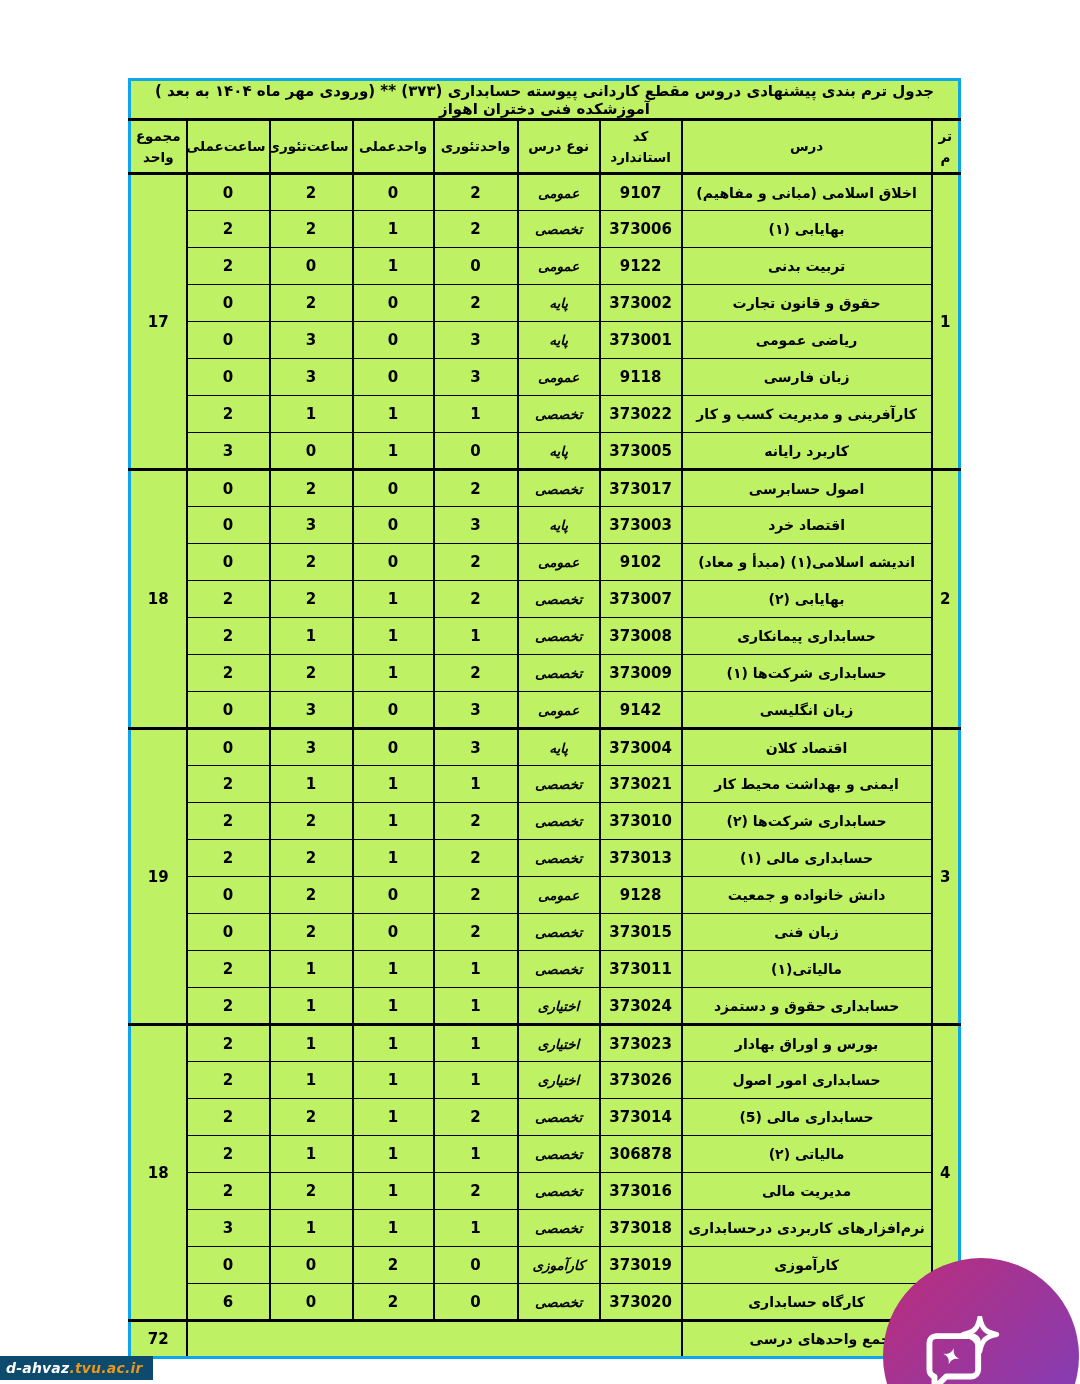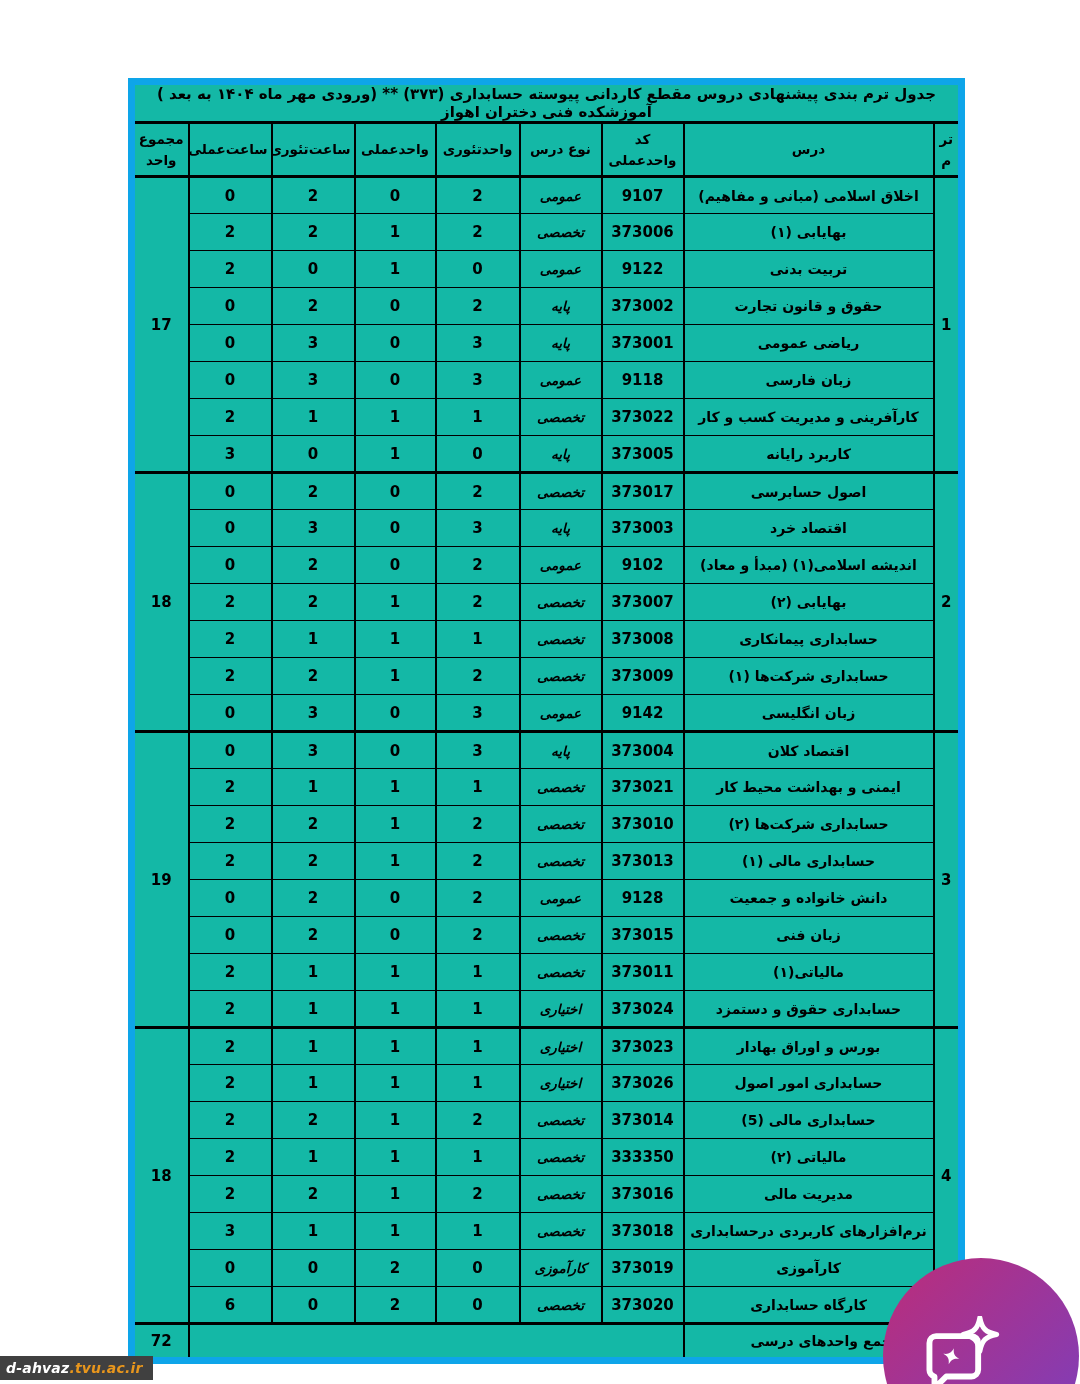--- a/index.html
+++ b/index.html
@@ -13,22 +13,22 @@
 
   
   .table-wrap {
     position: absolute;
     left: 128px; top: 78px;
   }
   table.schedule {
     border-collapse: collapse;
     table-layout: fixed;
     width: 830px;
-    border: 7px solid #0ea5e9;
-    background: #14b8a6;
+    border: 3px solid #0ea5e9;
+    background: #bef264;
     color: #000;
   }
   table.schedule th, table.schedule td {
     border: 2px solid #000;
     font-weight: bold;
     text-align: center;
     vertical-align: middle;
     padding: 0 3px;
     overflow: hidden;
   }
@@ -95,21 +95,21 @@
     </colgroup>
     <thead>
       <tr class="title-row">
         <th colspan="9" class="title-cell">جدول ترم بندی پیشنهادی دروس مقطع کاردانی پیوسته حسابداری  (۳۷۳)  ** (ورودی مهر ماه ۱۴۰۴ به بعد ) آموزشکده فنی  دختران اهواز</th>
       </tr>
       <tr class="head-row" id="head-row">
           <th>تر
 م</th>
           <th>درس</th>
           <th>کد
-واحدعملی</th>
+استاندارد</th>
           <th>نوع درس</th>
           <th>واحدتئوری</th>
           <th>واحدعملی</th>
           <th>ساعت‌تئوری</th>
           <th>ساعت‌عملی</th>
           <th>مجموع
 واحد</th>
         </tr>
     </thead>
     <tbody id="table-body">
@@ -350,21 +350,21 @@
           <td class="c-course">حسابداری مالی (5)</td>
           <td class="c-code">373014</td>
           <td class="c-type">تخصصی</td>
           <td class="c-num">2</td>
           <td class="c-num">1</td>
           <td class="c-num">2</td>
           <td class="c-num">2</td>
         </tr>
         <tr>
           <td class="c-course">مالیاتی (۲)</td>
-          <td class="c-code">333350</td>
+          <td class="c-code">306878</td>
           <td class="c-type">تخصصی</td>
           <td class="c-num">1</td>
           <td class="c-num">1</td>
           <td class="c-num">1</td>
           <td class="c-num">2</td>
         </tr>
         <tr>
           <td class="c-course">مدیریت مالی</td>
           <td class="c-code">373016</td>
           <td class="c-type">تخصصی</td>
@@ -402,21 +402,21 @@
         </tr>
         <tr class="group-start">
           <td class="c-footer-label" colspan="2">جمع واحدهای درسی</td>
           <td class="c-num" colspan="6"></td>
           <td class="c-total">72</td>
         </tr>
       </tbody>
   </table>
 </div>
 
-<div class="watermark" style="background: #404040;">
+<div class="watermark" style="background: #0c4a6e;">
   <span style="color: rgb(255, 255, 255);">d-ahvaz</span>
     <span style="color: rgb(232, 150, 28);">.tvu.ac.ir</span>
 </div>
 
 <div class="ai-badge" style="background: linear-gradient(135deg, rgb(188, 45, 121) 0%, rgb(122, 63, 190) 100%);">
   <svg width="84" height="84" viewBox="0 0 100 100" fill="none" xmlns="http://www.w3.org/2000/svg">
 
     <path d="M24 24 h42 a8 8 0 0 1 8 8 v32 a8 8 0 0 1 -8 8 h-30 l-14 14 v-14 a8 8 0 0 1 -6 -8 v-32 a8 8 0 0 1 8 -8 z" stroke="#ffffff" stroke-width="7" stroke-linejoin="round" fill="none"></path>
 
     <path d="M76 2 C78.5 15 83 19.5 96 22 C83 24.5 78.5 29 76 42 C73.5 29 69 24.5 56 22 C69 19.5 73.5 15 76 2 Z" stroke="#ffffff" stroke-width="6" stroke-linejoin="round" fill="none"></path>

